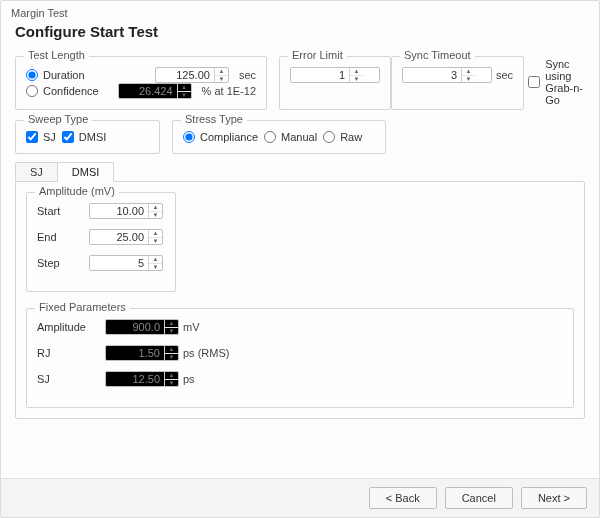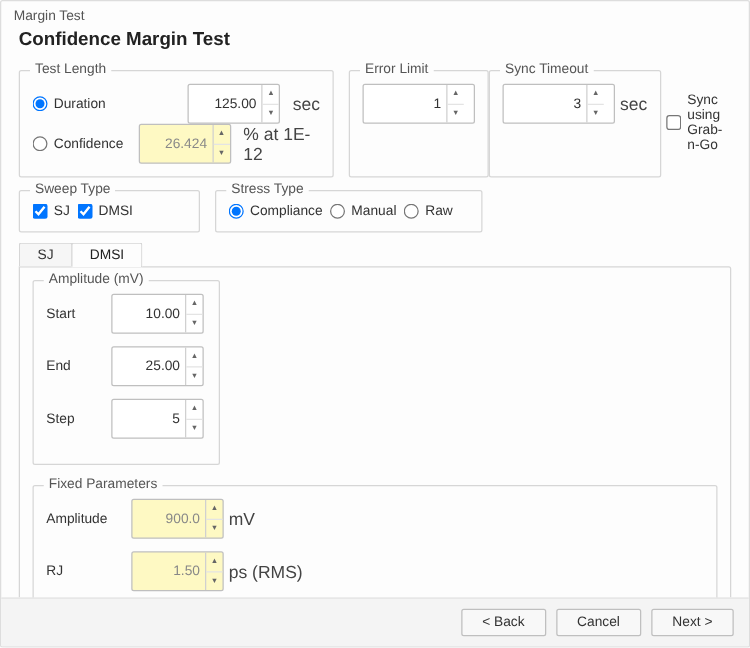--- a/index.html
+++ b/index.html
@@ -60,25 +60,24 @@
   .gap6 { gap: 6px; }
   .col { display: flex; flex-direction: row; }
   .mb10 { }
   .w-test { width: 252px; }
   .spin {
     display: inline-flex;
     align-items: stretch;
     border: 1px solid #bfbfbf;
     border-radius: 2px;
     background: #fff;
-    height: 32px;
+    height: 16px;
     position: relative;
-    justify-content: center;
-  }
-  .spin.disabled { background: #fef9c3; }
+  }
+  .spin.disabled { background: #000000; }
   .spin input {
     border: none;
     outline: none;
     width: 58px;
     text-align: right;
     padding: 0 4px;
     font-size: 11px;
     background: transparent;
     color: #333;
   }
@@ -105,21 +104,21 @@
     align-items: center;
     gap: 5px;
     font-size: 11px;
     cursor: pointer;
   }
   .radio input, .check input {
     margin: 0;
     width: 12px;
     height: 12px;
   }
-  .unit { font-size: 14px; color: #444; margin-left: 4px; }
+  .unit { font-size: 11px; color: #444; margin-left: 4px; }
   .row-mid { display: flex; gap: 12px; margin-top: 2px;}
   .tabs-hdr {
     display: flex;
     margin-top: 8px;
     position: relative;
     z-index: 2;
   }
   .tab {
     border: 1px solid #d6d6d6;
     border-bottom: none;
@@ -170,21 +169,21 @@
     cursor: pointer;
     min-width: 66px;
     text-align: center;
   }
 </style>
 </head>
 <body>
 
 <div class="window">
   <div class="titlebar">Margin Test</div>
-  <div class="heading">Confidence Margin Test</div>
+  <div class="heading">Configure Start Test</div>
 
   <div class="content">
 
     <div class="row-top">
 
       <div class="fieldset w-test">
         <div class="legend">Test Length</div>
 
         <div class="flex gap6 mb10">
           <label class="radio">

